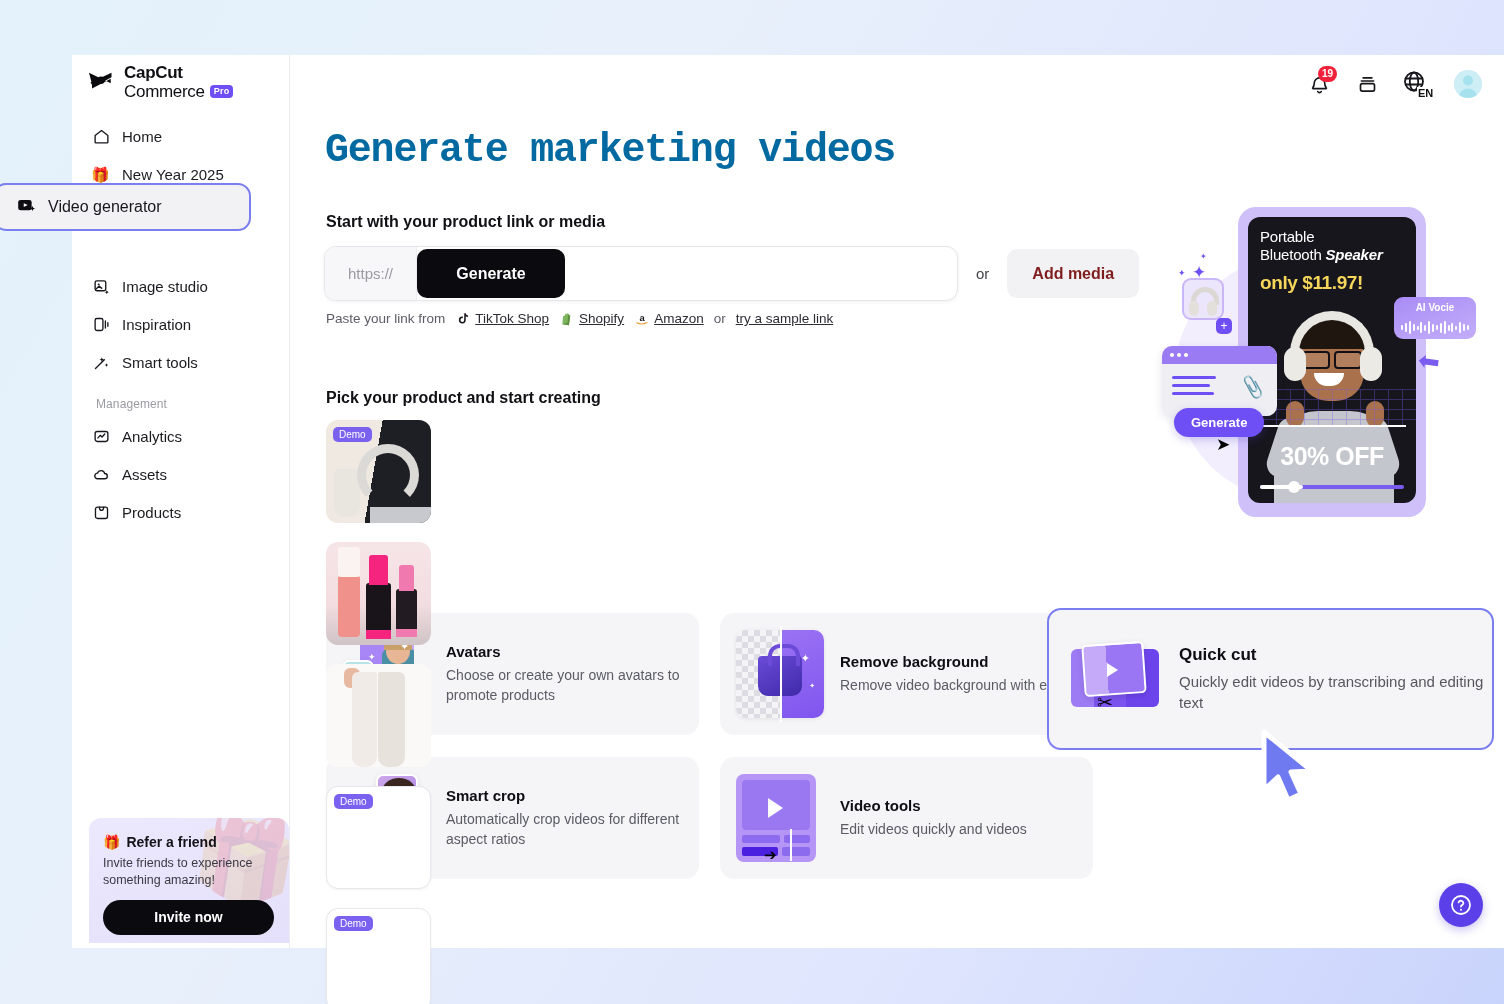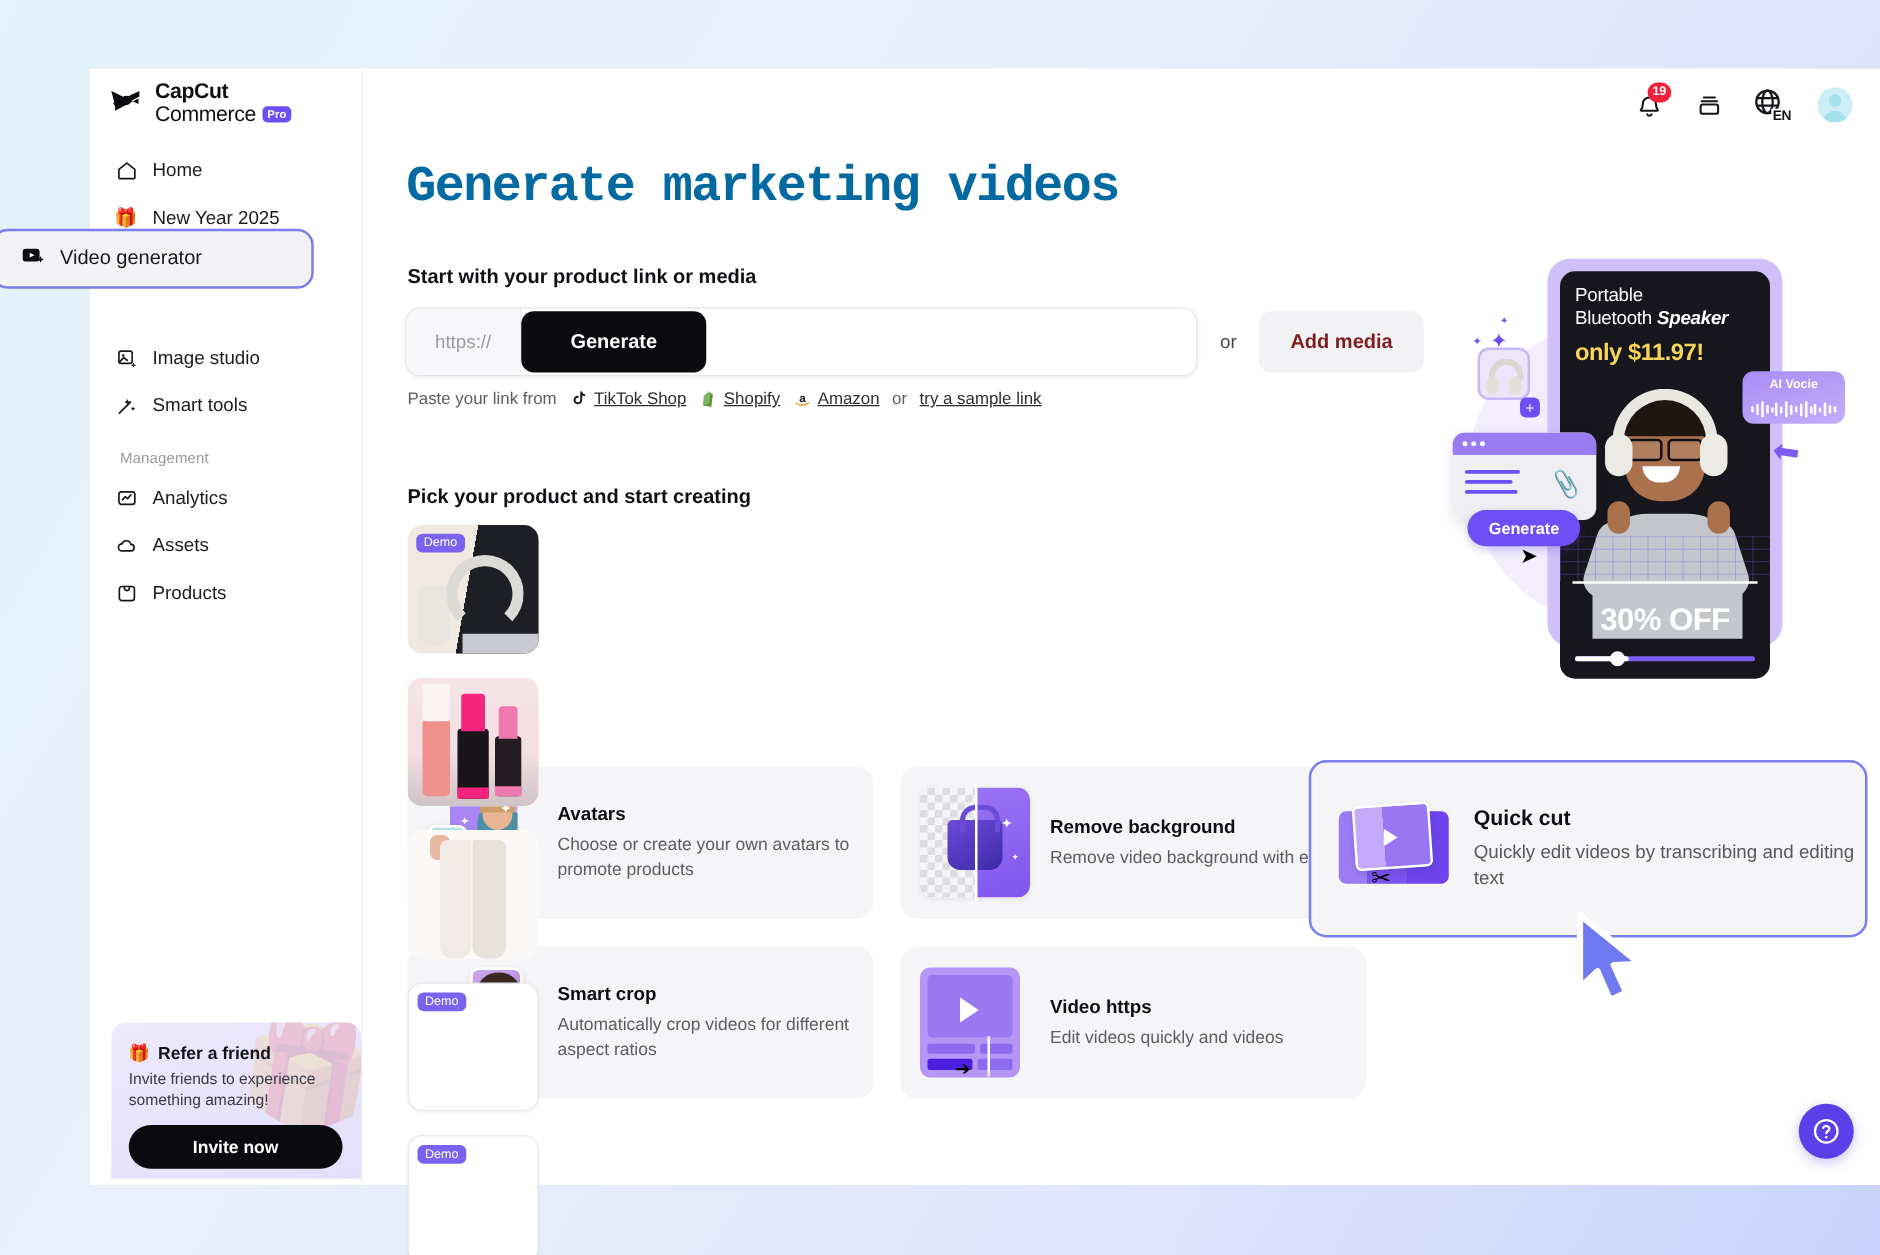--- a/index.html
+++ b/index.html
@@ -448,21 +448,21 @@
   }
   .promo-blob {
     position:absolute; left:14px; top:58px; width:248px; height:248px;
     background:#f2eefd; border-radius:50%;
   }
   .phone-frame {
     position:absolute; left:78px; top:11px; width:188px; height:310px;
     background:#cfc0fa; border-radius:18px;
   }
   .phone-screen {
-    position:absolute; left:10px; top:10px; width:168px; height:326px;
+    position:absolute; left:10px; top:10px; width:168px; height:286px;
     background:#17161d; border-radius:12px; overflow:hidden;
   }
   .ps-title {
     position:absolute; left:12px; top:11px; right:6px;
     color:#fff; font-size:15px; line-height:1.22; letter-spacing:-.2px;
   }
   .ps-title .it { font-style: italic; font-weight: bold; }
   .ps-price {
     position:absolute; left:12px; top:55px;
     color:#f5d65a; font-size:19px; font-weight:bold; letter-spacing:-.4px;
@@ -616,20 +616,30 @@
           <svg width="17" height="17" viewBox="0 0 24 24" fill="none" stroke="#17171c" stroke-width="1.9" stroke-linejoin="round">
             <rect x="3" y="4" width="15" height="14" rx="2.5"></rect>
             <circle cx="8" cy="9" r="1.4" fill="#17171c" stroke="none"></circle>
             <path d="M4 16 l4.5-4.5 L13 15"></path>
             <path d="M19.5 17 l.9 2.1 2.1.9-2.1.9-.9 2.1-.9-2.1-2.1-.9 2.1-.9z" fill="#17171c" stroke="none"></path>
           </svg>
         </span>
         <span class="nav-label">Image studio</span>
       </div>
 
+      <div class="nav-item">
+        <span class="ico">
+          <svg width="17" height="17" viewBox="0 0 24 24" fill="none" stroke="#17171c" stroke-width="1.9" stroke-linejoin="round">
+            <rect x="3" y="3.5" width="11" height="17" rx="2.5"></rect>
+            <path d="M17.5 7 v10" stroke-linecap="round"></path>
+            <path d="M21 9.5 v5" stroke-linecap="round"></path>
+          </svg>
+        </span>
+        <span class="nav-label">Inspiration</span>
+      </div>
 
       <div class="nav-item">
         <span class="ico">
           <svg width="17" height="17" viewBox="0 0 24 24" fill="none" stroke="#17171c" stroke-width="1.9" stroke-linecap="round" stroke-linejoin="round">
             <path d="M3.5 20.5 L16 8"></path>
             <path d="M12.5 4.5 l1 2.4 2.4 1-2.4 1-1 2.4-1-2.4-2.4-1 2.4-1z" fill="#17171c" stroke="none"></path>
             <path d="M19 13 l.8 1.8 1.8.8-1.8.8-.8 1.8-.8-1.8-1.8-.8 1.8-.8z" fill="#17171c" stroke="none"></path>
           </svg>
         </span>
         <span class="nav-label">Smart tools</span>
@@ -857,21 +867,21 @@
               <div class="ve-play"></div>
             <div class="ve-t1"></div>
               <div class="ve-t1b"></div>
             <div class="ve-t2"></div>
               <div class="ve-t2b"></div>
             <div class="ve-ph"></div>
           </div>
           <span class="ve-cursor">➔</span>
         </div>
         <div class="tool-text">
-          <div class="tool-name">Video https</div>
+          <div class="tool-name">Video tools</div>
           <div class="tool-desc">Edit videos quickly and videos</div>
         </div>
       </div>
     </div>
 
     <div id="help-btn">
       <svg width="24" height="24" viewBox="0 0 24 24" fill="none" stroke="#fff" stroke-width="1.8">
         <circle cx="12" cy="12" r="9"></circle>
         <path d="M9.6 9.3 a2.5 2.5 0 0 1 4.8.9 c0 1.7-2.4 1.9-2.4 3.3" stroke-linecap="round"></path>
         <circle cx="12" cy="16.7" r="1" fill="#fff" stroke="none"></circle>

